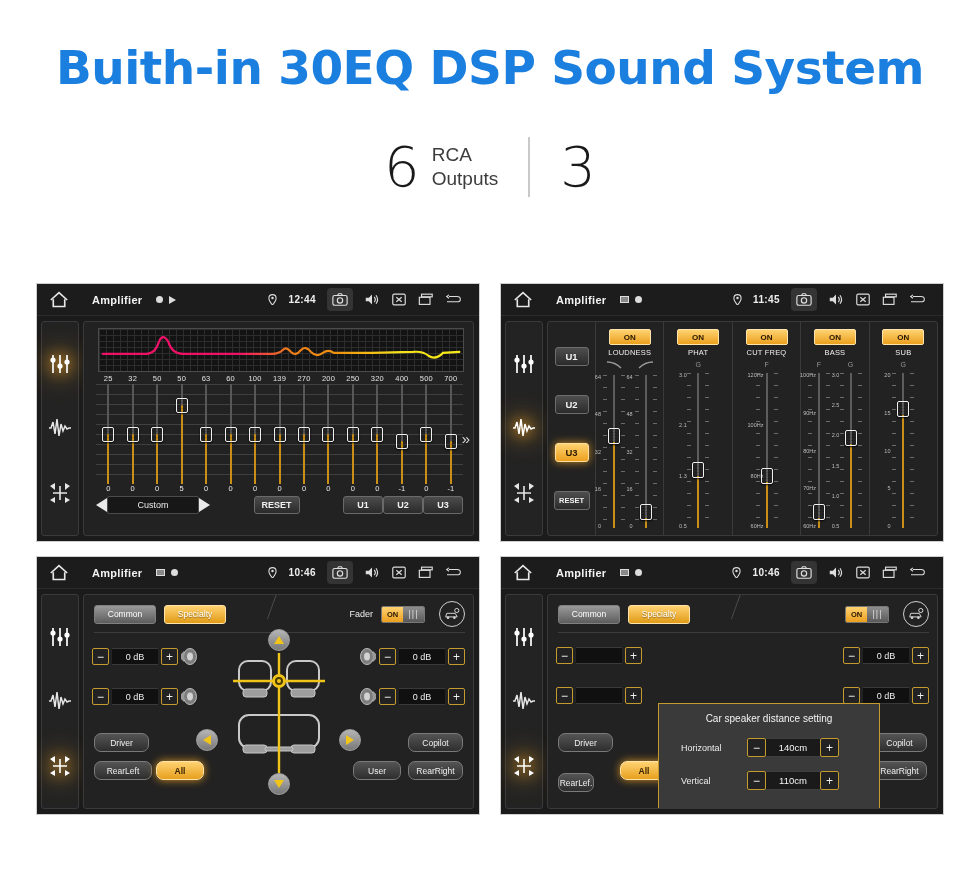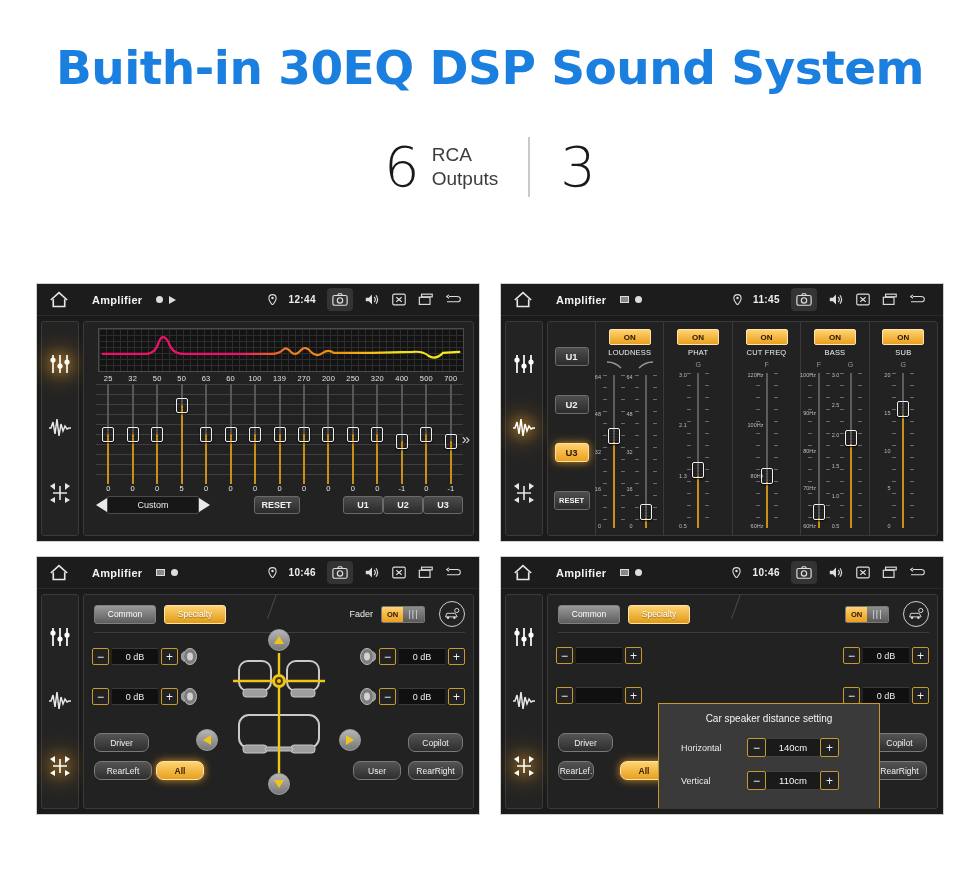--- a/index.html
+++ b/index.html
@@ -1200,21 +1200,21 @@
               <span class="db-val">0 dB</span>
               <span class="pm-btn">−</span>
             </div>
 
             <div class="nav-circ" style="left:50%; margin-left:-11px; top:140px">
               <span style="width:0;height:0;border-left:5px solid transparent;border-right:5px solid transparent;border-top:8px solid #f0c419;"></span>
             </div>
 
             <span class="sbtn" style="left:10px; top:100px; width:55px">Driver</span>
             <span class="sbtn" style="right:10px; top:100px; width:55px">Copilot</span>
-            <span class="sbtn" style="left:10px; top:128px; width:36px">RearLef.</span>
+            <span class="sbtn" style="left:10px; top:140px; width:36px">RearLef.</span>
             <span class="sbtn on" style="left:72px; top:128px; width:48px">All</span>
             <span class="sbtn" style="right:72px; top:128px; width:48px">User</span>
             <span class="sbtn" style="right:10px; top:128px; width:55px">RearRight</span>
 
             <div class="modal">
               <div class="modal-title">Car speaker distance setting</div>
               <div class="mrow">
                 <span class="mlab">Horizontal</span>
                 <span class="mstep">
                   <span class="pm-btn">−</span>

